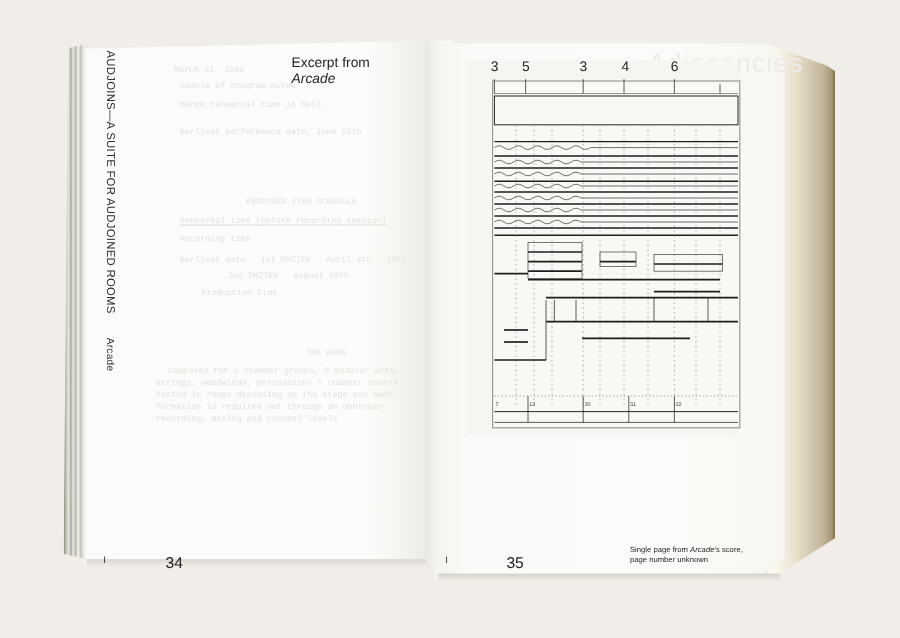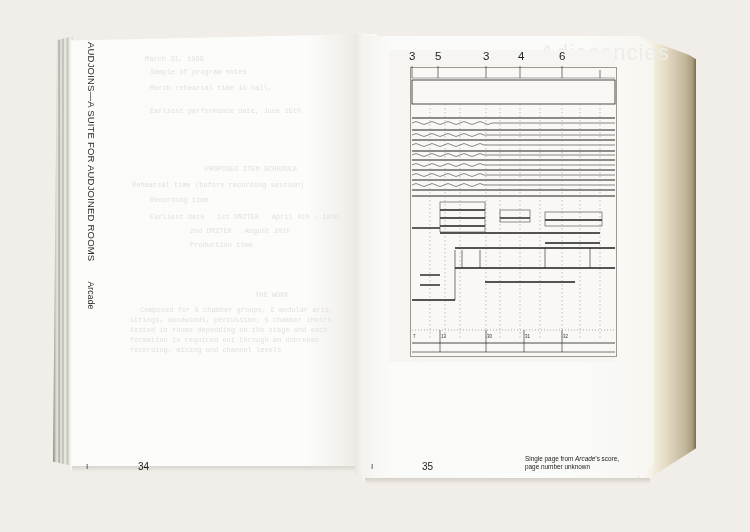--- a/index.html
+++ b/index.html
@@ -35,21 +35,21 @@
     transform-origin:0 0; transform:translate(18px,0) rotate(90deg);
     font-size:9.5px; letter-spacing:0.2px; color:#2b2b2b; white-space:nowrap;
   }
   .spine-text .chap { margin-left:20px; font-size:8.5px; }
   .excerpt-title {
     position:absolute; left:243px; top:47px;
     font-size:11.5px; line-height:12.5px; color:#1d1d1d;
   }
   .excerpt-title .it { font-style:italic; display:block; }
   .folio-mark { position:absolute; font-size:8px; color:#333; }
-  .page-num { position:absolute; font-size:10px; color:#222; }
+  .page-num { position:absolute; font-size:13px; color:#222; }
 
   
   .gutter {
     position:absolute; left:355px; top:34px; width:22px; height:440px;
     background:linear-gradient(90deg,#e9e7e1 0,#f7f6f2 40%,#fbfbf9 100%);
   }
 
   
   .right-page {
     position:absolute; left:362px; top:36px; width:292px; height:446px;
@@ -93,36 +93,40 @@
 
   <div class="left-edges"></div>
   <div class="left-page"></div>
   <div class="left-bottom-shadow"></div>
 
   <div class="ghost" style="left:145px;top:54px;">March 31, 1969</div>
   <div class="ghost" style="left:150px;top:67px;">Sample of program notes</div>
   <div class="ghost" style="left:150px;top:83px;">March rehearsal time in hall,</div>
   <div class="ghost" style="left:150px;top:106px;">Earliest performance date, June 15th</div>
   <div class="ghost" style="left:205px;top:164px;">PROPOSED ITEM SCHEDULE</div>
-  <div class="ghost" style="left:132px;top:180px;">Rehearsal time (before recording session)</div>
+  <div class="ghost" style="left:150px;top:180px;text-decoration:underline;">Rehearsal time (before recording session)</div>
   <div class="ghost" style="left:150px;top:195px;text-align:center;">Recording time</div>
   <div class="ghost" style="left:150px;top:212px;">Earliest date   1st DMZTEK   April 4th - 10th</div>
   <div class="ghost" style="left:190px;top:226px;">2nd DMZTEK   August 20th</div>
-  <div class="ghost" style="left:162px;top:240px;padding-left:28px;">Production time</div>
+  <div class="ghost" style="left:140px;top:240px;padding-left:28px;">Production time</div>
   <div class="ghost" style="left:255px;top:290px;">THE WORK</div>
   <div class="ghost" style="left:140px;top:305px;">Composed for 5 chamber groups, 6 modular arts,</div>
   <div class="ghost" style="left:130px;top:315px;">strings, woodwinds, percussion; 5 chamber choirs</div>
   <div class="ghost" style="left:130px;top:335px;">formation is required out through an unbroken</div>
   <div class="ghost" style="left:130px;top:325px;">tested in rooms depending on the stage and each</div>
   <div class="ghost" style="left:130px;top:345px;">recording, mixing and channel levels</div>
 
   <div class="spine-text">
     <span>AUDJOINS—A SUITE FOR AUDJOINED ROOMS</span><span class="chap">Arcade</span>
   </div>
 
+  <div class="excerpt-title">
+    <span>Excerpt from</span>
+    <span class="it">Arcade</span>
+  </div>
 
   <div class="folio-mark" style="left:86px;top:462px;">I</div>
   <div class="page-num" style="left:138px;top:461px;">34</div>
 
   <div class="gutter"></div>
 
   <div class="right-edges"></div>
   <div class="right-page"></div>
   <div class="right-bottom-shadow"></div>
   <div class="ghost-r" style="left:540px;top:40px;">Adjacencies</div>

